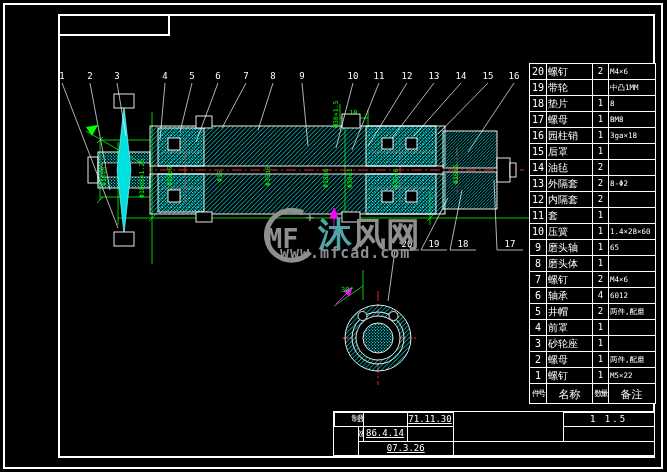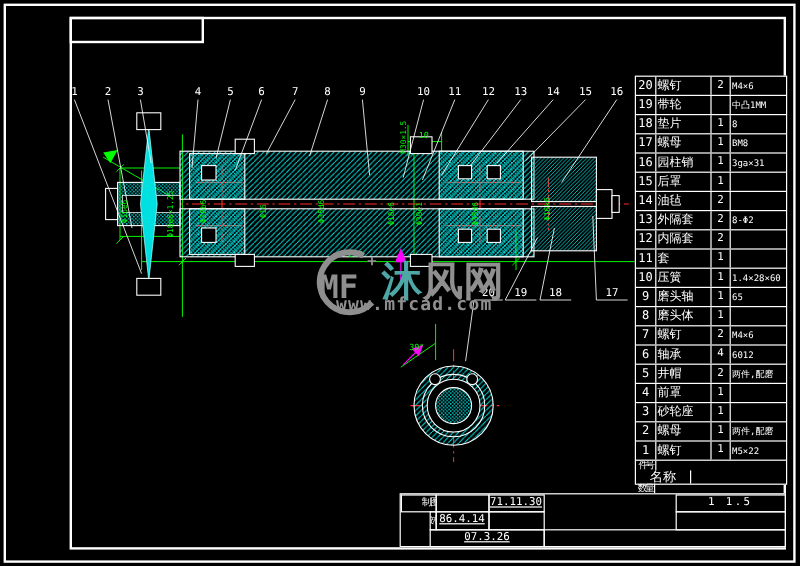--- a/index.html
+++ b/index.html
@@ -4,21 +4,21 @@
 <style>
   html,body{margin:0;padding:0;background:#000;}
   #stage{position:relative;width:667px;height:472px;background:#000;overflow:hidden;
          font-family:"DejaVu Sans Mono","Liberation Sans",sans-serif;color:#fff;}
   .frame{position:absolute;border:2px solid #fff;box-sizing:border-box;background:transparent;}
   svg{position:absolute;left:0;top:0;}
   
   #parts-table{position:absolute;left:529px;top:63px;width:127px;height:341px;
                box-sizing:border-box;border:1px solid #fff;background:#000;display:flex;flex-direction:column;}
   .p-row{display:flex;flex:0 0 16px;box-sizing:border-box;border-bottom:1px solid #fff;}
-  .p-row:last-child{border-bottom:none;flex-direction:column;}
+  .p-row:last-child{border-bottom:none;}
   .p-cell{box-sizing:border-box;border-right:1px solid #fff;overflow:hidden;white-space:nowrap;
           display:flex;align-items:center;padding-left:1px;line-height:1;}
   .p-cell:last-child{border-right:none;}
   .c-no{width:17px;font-size:10px;justify-content:center;padding-left:0;}
   .c-name{width:46px;font-size:10px;}
   .c-qty{width:16px;font-size:9px;justify-content:center;padding-left:0;}
   .c-rem{width:45px;font-size:7.5px;}
   .p-head{flex:0 0 20px;border-bottom:none;}
   .p-head .p-cell{font-size:11px;justify-content:center;padding-left:0;}
   .p-head .c-no,.p-head .c-qty{font-size:8px;letter-spacing:-2px;}
@@ -232,21 +232,21 @@
       <div class="p-row">
         <div class="p-cell c-no">17</div>
         <div class="p-cell c-name">螺母</div>
         <div class="p-cell c-qty">1</div>
         <div class="p-cell c-rem">BM8</div>
       </div>
       <div class="p-row">
         <div class="p-cell c-no">16</div>
         <div class="p-cell c-name">园柱销</div>
         <div class="p-cell c-qty">1</div>
-        <div class="p-cell c-rem">3ga×31</div>
+        <div class="p-cell c-rem">3ga×18</div>
       </div>
       <div class="p-row">
         <div class="p-cell c-no">15</div>
         <div class="p-cell c-name">后罩</div>
         <div class="p-cell c-qty">1</div>
         <div class="p-cell c-rem"></div>
       </div>
       <div class="p-row">
         <div class="p-cell c-no">14</div>
         <div class="p-cell c-name">油毡</div>

